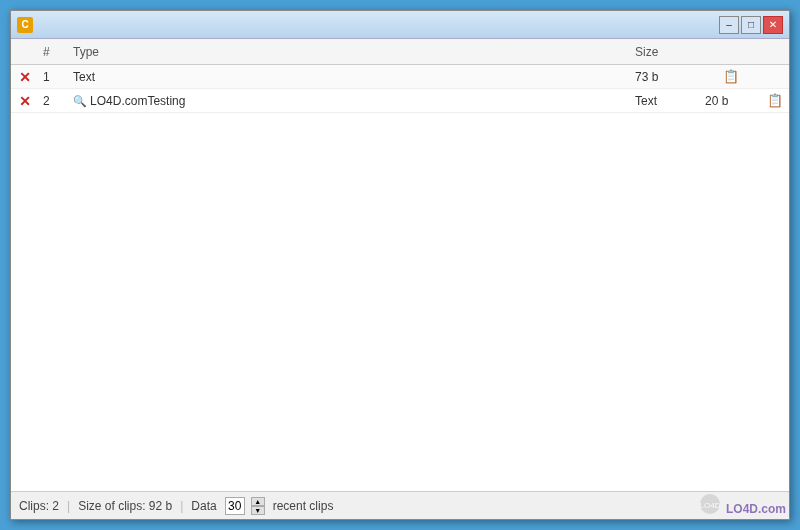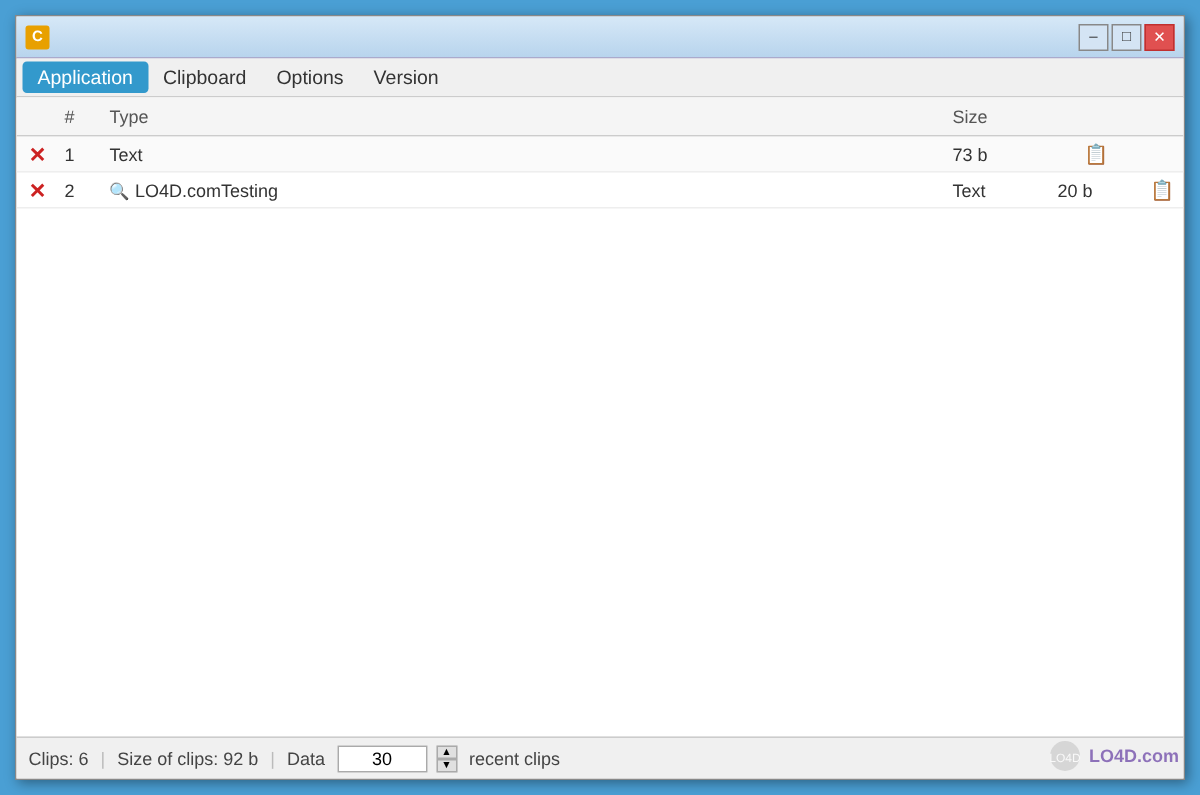--- a/index.html
+++ b/index.html
@@ -167,21 +167,21 @@
       padding: 0 8px;
       gap: 8px;
       flex-shrink: 0;
       font-size: 12px;
       color: #444;
     }
     .status-separator {
       color: #bbb;
     }
     .keep-input {
-      width: 60px;
+      width: 20px;
       height: 18px;
       border: 1px solid #aaa;
       background: white;
       text-align: center;
       font-size: 12px;
       padding: 0 2px;
     }
     .spinner {
       display: flex;
       flex-direction: column;
@@ -197,21 +197,21 @@
       align-items: center;
       justify-content: center;
       font-size: 7px;
       line-height: 1;
     }
     .watermark {
       position: absolute;
       bottom: 14px;
       right: 14px;
       display: flex;
-      align-items: center;
+      align-items: flex-end;
       gap: 4px;
       opacity: 0.6;
     }
     .watermark-icon {
       width: 24px;
       height: 24px;
     }
     .watermark-text {
       font-size: 12px;
       color: #4c1d95;
@@ -227,26 +227,20 @@
     <div class="title-bar-left">
       <div class="app-icon">C</div>
     </div>
     <div class="title-buttons">
       <button class="title-btn">–</button>
       <button class="title-btn">□</button>
       <button class="title-btn close">✕</button>
     </div>
   </div>
 
-  <div class="menu-bar">
-    <div class="menu-item active">Application</div>
-    <div class="menu-item">Clipboard</div>
-    <div class="menu-item">Options</div>
-    <div class="menu-item">Version</div>
-  </div>
 
   <div class="content-area">
 
     <div class="table-header">
       <div class="col-header cell-icon"></div>
       <div class="col-header">#</div>
       <div class="col-header">Type</div>
       <div class="col-header">Size</div>
       <div class="col-header"></div>
     </div>
@@ -277,21 +271,21 @@
         <div class="cell">Text</div>
         <div class="cell">20 b</div>
         <div class="cell cell-icon">
           <span class="edit-icon">📋</span>
         </div>
       </div>
     </div>
   </div>
 
   <div class="status-bar">
-    <span>Clips: 6</span>
+    <span>Clips: 2</span>
     <span class="status-separator">|</span>
     <span>Size of clips: 92 b</span>
     <span class="status-separator">|</span>
     <span>Data</span>
     <input class="keep-input" type="text" value="30" style="">
     <div class="spinner">
       <button class="spin-btn">▲</button>
       <button class="spin-btn">▼</button>
     </div>
     <span>recent clips</span>

